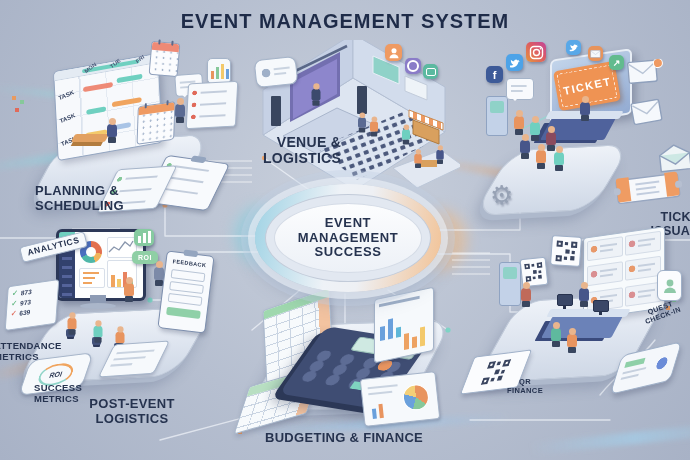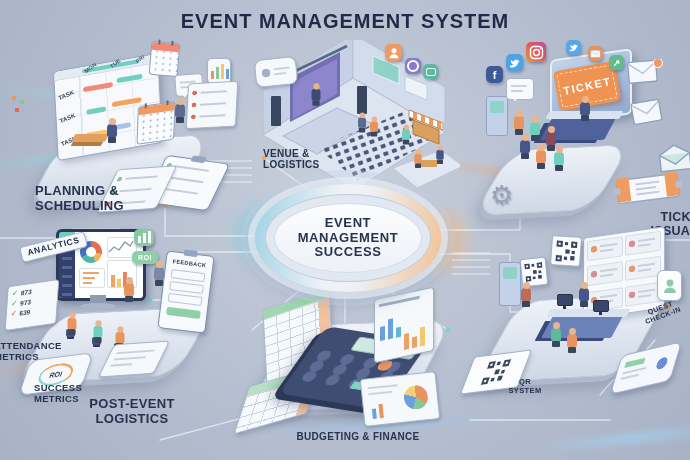--- a/index.html
+++ b/index.html
@@ -311,21 +311,21 @@
       <svg width="12" height="12" viewBox="0 0 16 16">
           <use href="#pg" fill="#fff"></use>
         </svg>
     </div>
     <div class="appicon" style="left:160px;top:18px;width:16px;height:16px;background:#8a7cc8">
       <span style="width:8px;height:8px;border:2px solid #fff;border-radius:50%"></span>
     </div>
     <div class="appicon" style="left:178px;top:24px;width:15px;height:15px;background:#5bb9a0">
       <span style="width:8px;height:6px;border:1.5px solid #fff;border-radius:2px"></span>
     </div>
-    <div class="lbl" style="left:18px;top:108px;font-size:10px;text-align:left">VENUE &amp;
+    <div class="lbl" style="left:18px;top:95px;font-size:14px;text-align:right">VENUE &amp;
 LOGISTICS</div>
   </div>
 
   <div class="abs" style="left:462px;top:40px;width:188px;height:205px;z-index:2">
     <div class="platform" style="left:30px;top:108px;width:118px;height:62px;transform:rotate(-3deg) skewX(-34deg)"></div>
     <div class="billboard" style="left:88px;top:14px;width:78px;height:62px"></div>
     <div class="ticketbanner" style="left:94px;top:26px;width:62px;height:40px">
       <span>TICKET</span>
     </div>
     <div class="counter" style="left:84px;top:78px"></div>
@@ -468,21 +468,21 @@
     <div class="calc">
       <div class="calc-screen"></div>
       <div class="calc-keys"></div>
     </div>
     <div class="card barcard" style="left:134px;top:8px;width:58px;height:62px;transform:skewY(-12deg)"></div>
     <div class="card" style="left:122px;top:90px;width:74px;height:46px;transform:rotate(-6deg);
          background-image:linear-gradient(#c9d3e0,#c9d3e0),linear-gradient(#c9d3e0,#c9d3e0),linear-gradient(#6aa0dc,#6aa0dc),linear-gradient(#e8945f,#e8945f);
          background-size:30px 2px,24px 2px,4px 10px,4px 14px;background-position:6px 8px,6px 14px,8px 30px,15px 26px;background-repeat:no-repeat">
       <div class="pie" style="right:8px;top:10px"></div>
     </div>
-    <div class="lbl" style="left:28px;top:146px;width:180px;font-size:10px">BUDGETING &amp; FINANCE</div>
+    <div class="lbl" style="left:14px;top:146px;width:180px;font-size:13px">BUDGETING &amp; FINANCE</div>
   </div>
 
   <div class="abs" style="left:465px;top:232px;width:225px;height:210px;z-index:2">
     <div class="platform" style="left:32px;top:66px;width:148px;height:78px;transform:rotate(-3deg) skewX(-32deg)"></div>
     <div class="gboard" style="left:118px;top:0;width:74px;height:74px">
       <div class="gcard" style="--av:#e8996b"></div>
       <div class="gcard" style="--av:#d98f92"></div>
       <div class="gcard" style="--av:#d98f92"></div>
       <div class="gcard" style="--av:#e8996b"></div>
       <div class="gcard" style="--av:#e8996b"></div>
@@ -513,21 +513,21 @@
     </div>
     <div class="qrcard" style="left:192px;top:38px;width:23px;height:29px;border-radius:6px">
       <svg width="16" height="16" viewBox="0 0 16 16">
           <use href="#pg" fill="#8fc9a8"></use>
         </svg>
     </div>
     <div class="lbl" style="left:178px;top:72px;font-size:7px;transform:rotate(-20deg);letter-spacing:.4px">QUEST
 CHECK-IN</div>
     <div class="phone" style="left:150px;top:118px"></div>
     <div class="lbl" style="left:30px;top:146px;width:60px;font-size:7.5px;letter-spacing:.4px">QR
-SYSTEM</div>
+FINANCE</div>
   </div>
 
   <div id="hub">
     <div class="hub-ring1"></div>
     <div class="hub-ring2"></div>
     <div class="hub-inner">
       <div class="lbl">EVENT
 MANAGEMENT
 SUCCESS</div>
     </div>

